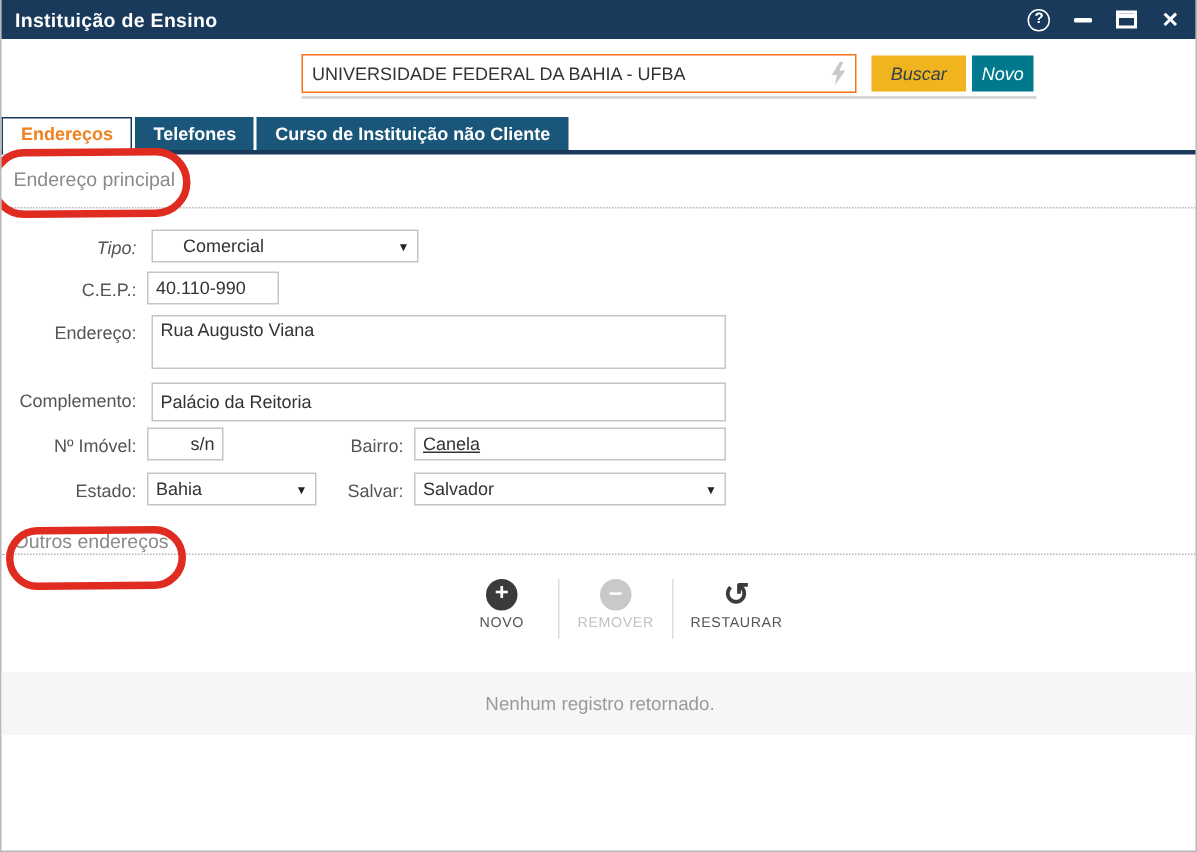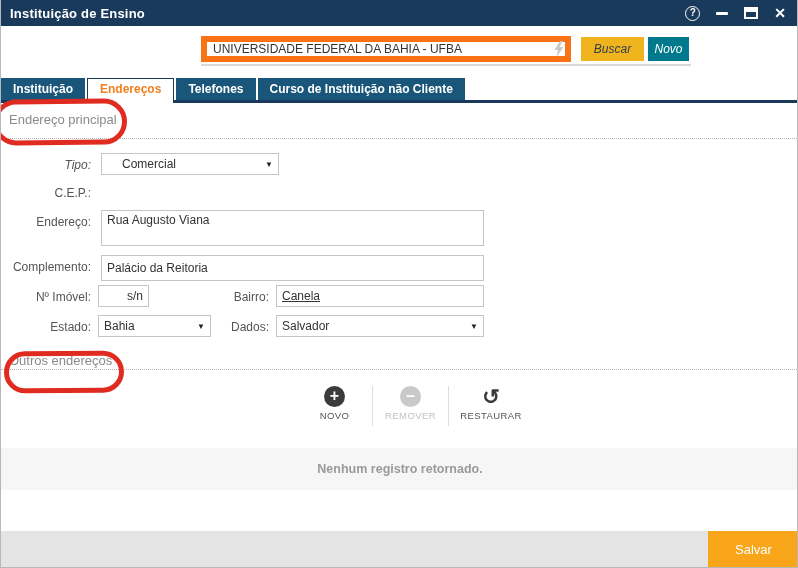--- a/index.html
+++ b/index.html
@@ -14,21 +14,21 @@
   .tb-icon { color:#fff; cursor:pointer; display:flex; align-items:center; justify-content:center; }
   .help-circle { width:15px; height:15px; border:1.5px solid #fff; border-radius:50%; font-size:10px; font-weight:bold; line-height:1; }
   .min-bar { width:12px; height:3px; background:#fff; border-radius:1px; }
   .restore-box { width:14px; height:12px; border:2px solid #fff; position:relative; }
   .restore-box::before { content:""; position:absolute; left:0; top:0; width:100%; height:3px; background:#fff; }
   .close-x { font-size:14px; font-weight:bold; line-height:1; }
 
   
   .search-label { position:absolute; left:60px; top:42px; width:137px; text-align:right; font-size:12px; color:#444; }
   .inst-input-wrap { position:absolute; left:200px; top:36px; width:370px; height:26px; }
-  .inst-input { width:100%; height:100%; border:6px solid #f97316; font-family:inherit; font-size:12px; color:#333; padding:0 22px 0 6px; outline:none; }
+  .inst-input { width:100%; height:100%; border:1px solid #f97316; font-family:inherit; font-size:12px; color:#333; padding:0 22px 0 6px; outline:none; }
   .lightning { position:absolute; right:5px; top:5px; width:14px; height:16px; fill:#c9c9c9; }
   .btn { position:absolute; top:37px; height:24px; border:none; font-family:inherit; font-size:12px; cursor:pointer;font-style:italic; }
   .btn-buscar { left:580px; width:63px; background:#f0b41e; color:#33404d; }
   .btn-novo { left:647px; width:41px; background:#00798c; color:#fff; }
   .search-sep { position:absolute; left:200px; top:64px; width:490px; height:2px; background:#d9d9d9; }
 
   
   .tabs { position:absolute; left:0; top:78px; width:798px; height:25px; border-bottom:3px solid #1a3a5c; display:flex; gap:2px; }
   .tab { height:22px; line-height:22px; padding:0 12px; background:#19567a; color:#fff; font-size:12px; font-weight:bold; cursor:pointer; white-space:nowrap; }
   .tab.active { background:#fff; color:#f08120; height:25px; border:1px solid #1a3a5c; border-bottom:none; line-height:21px; z-index:2; }
@@ -53,21 +53,21 @@
   .tool-novo .tool-circle { background:#3b3b3b; }
   .tool-remover .tool-circle { background:#c9c9c9; }
   .tool-restore-glyph { font-size:21px; font-weight:bold; color:#3b3b3b; height:21px; line-height:21px; margin-bottom:3px; }
   .tool-label { font-size:9.5px; color:#555; letter-spacing:.4px; }
   .tool-remover .tool-label { color:#c2c2c2; }
   .tool.disabled { cursor:default; }
   .tool-sep { width:1px; height:40px; background:#ddd; margin:0 6px; }
   .tool-restaurar { width:72px; }
 
   
-  .empty-band { position:absolute; left:0; top:448px; width:798px; height:42px; background:#f6f6f6; display:flex; align-items:center; justify-content:center; font-size:12.5px; color:#9a9a9a;font-weight:bold; }
+  .empty-band { position:absolute; left:0; top:448px; width:798px; height:42px; background:#f6f6f6; display:flex; align-items:center; justify-content:center; font-size:12.5px; color:#9a9a9a; }
   .footer { position:absolute; left:0; top:531px; width:798px; height:37px; background:#e4e4e4; }
   .btn-salvar { position:absolute; right:0; top:0; width:91px; height:37px; border:none; background:#f9a51a; color:#fff; font-family:inherit; font-size:13px; cursor:pointer; }
 
   
   .red-oval { position:absolute; border:5px solid #e02b20; border-radius:24px; pointer-events:none; z-index:5; }
   .red-oval-1 { left:-8px; top:99px; width:134px; height:46px; transform:rotate(-.5deg); }
   .red-oval-2 { left:3px; top:351px; width:120px; height:42px; transform:rotate(-.5deg); }
 </style>
 </head>
 <body>
@@ -92,54 +92,54 @@
     <input class="inst-input" type="text" value="UNIVERSIDADE FEDERAL DA BAHIA - UFBA" style="">
     <svg class="lightning" viewBox="0 0 14 16">
         <path d="M8 0 L2.5 9 H6 L4.5 16 L11.5 6 H7.5 L10.5 0 Z"></path>
       </svg>
   </div>
   <button class="btn btn-buscar">Buscar</button>
   <button class="btn btn-novo">Novo</button>
   <div class="search-sep"></div>
 
   <div class="tabs">
-    <div class="tab">Instituição</div>
     <div class="tab active">Endereços</div>
     <div class="tab">Telefones</div>
     <div class="tab">Curso de Instituição não Cliente</div>
   </div>
 
   <div class="section-title" style="top:112px;">Endereço principal</div>
   <div class="dotted" style="top:138px;"></div>
 
   <label class="flabel col1-label" style="top:158px;font-style:italic;">Tipo:</label>
   <div class="ctrl fake-select" style="left:100px; top:153px; width:178px; height:22px;padding-left:20px;">
     <span class="sel-text">Comercial</span>
     <span class="caret">▼</span>
   </div>
 
   <label class="flabel col1-label" style="top:186px;">C.E.P.:</label>
+  <input class="ctrl" type="text" style="left: 97px; top: 181px; width: 88px; height: 22px;" value="40.110-990">
 
   <label class="flabel col1-label" style="top:215px;">Endereço:</label>
   <textarea class="ctrl" style="left: 100px; top: 210px; width: 383px; height: 36px;">Rua Augusto Viana</textarea>
 
   <label class="flabel col1-label" style="top:260px;">Complemento:</label>
   <input class="ctrl" type="text" style="left: 100px; top: 255px; width: 383px; height: 26px;" value="Palácio da Reitoria">
 
   <label class="flabel col1-label" style="top:290px;">Nº Imóvel:</label>
   <input class="ctrl" type="text" style="left: 97px; top: 285px; width: 51px; height: 22px; text-align: right;" value="s/n">
   <label class="flabel col2-label" style="top:290px;">Bairro:</label>
   <input class="ctrl" type="text" style="left: 275px; top: 285px; width: 208px; height: 22px; text-decoration: underline;" value="Canela">
 
   <label class="flabel col1-label" style="top:320px;">Estado:</label>
   <div class="ctrl fake-select" style="left:97px; top:315px; width:113px; height:22px;">
     <span class="sel-text">Bahia</span>
     <span class="caret">▼</span>
   </div>
-  <label class="flabel col2-label" style="top:320px;">Dados:</label>
+  <label class="flabel col2-label" style="top:320px;">Salvar:</label>
   <div class="ctrl fake-select" style="left:275px; top:315px; width:208px; height:22px;">
     <span class="sel-text">Salvador</span>
     <span class="caret">▼</span>
   </div>
 
   <div class="section-title" style="top:353px;">Outros endereços</div>
   <div class="dotted" style="top:369px;"></div>
 
   <div class="toolbar">
     <div class="tool tool-novo">
@@ -153,20 +153,17 @@
     </div>
     <div class="tool-sep"></div>
     <div class="tool tool-restaurar">
       <div class="tool-restore-glyph">↺</div>
       <div class="tool-label">RESTAURAR</div>
     </div>
   </div>
 
   <div class="empty-band">Nenhum registro retornado.</div>
 
-  <div class="footer">
-    <button class="btn-salvar">Salvar</button>
-  </div>
 
   <div class="red-oval red-oval-1"></div>
   <div class="red-oval red-oval-2"></div>
 
 </div>
 
 </body></html>

